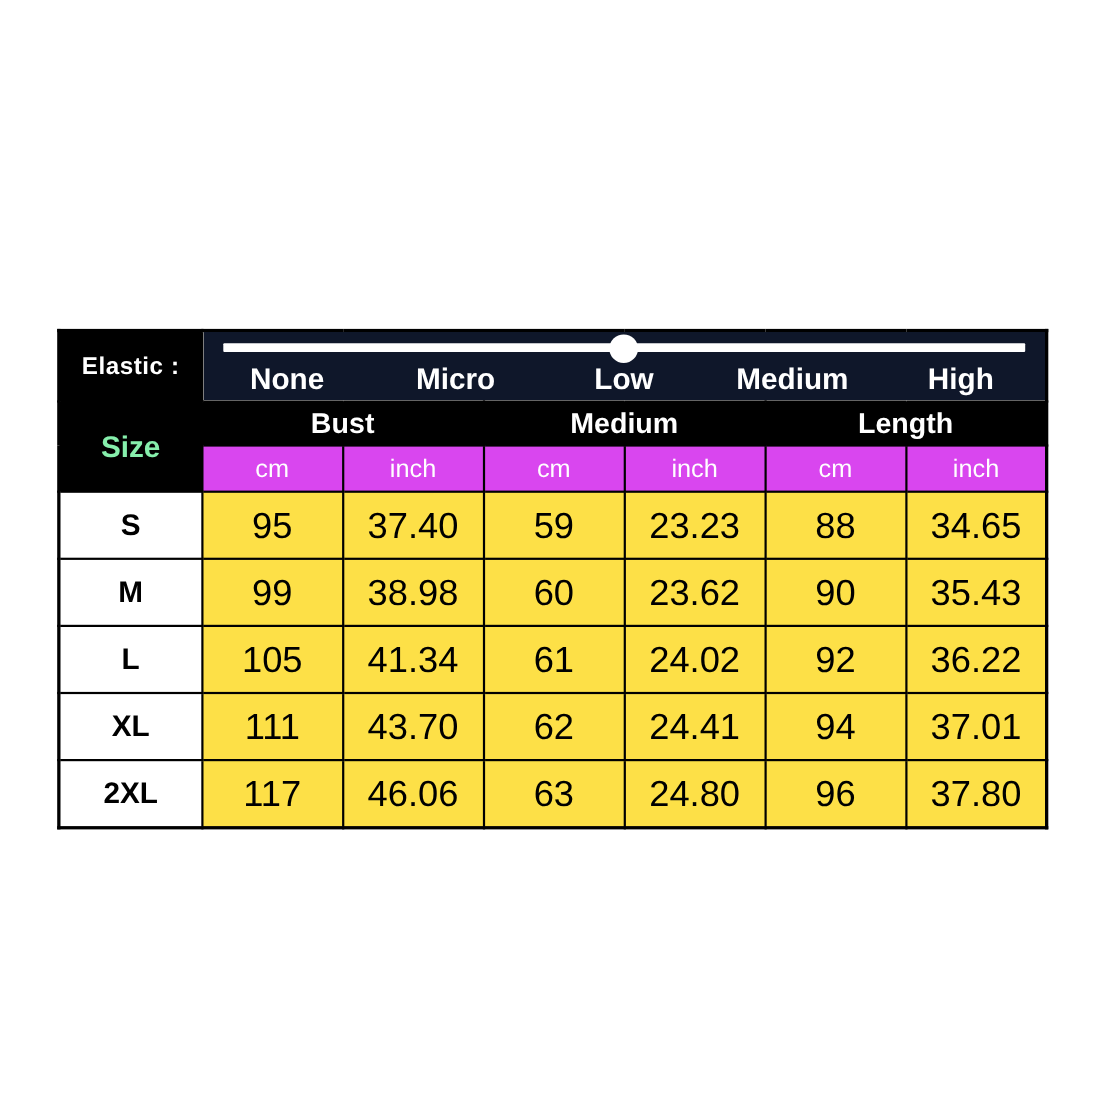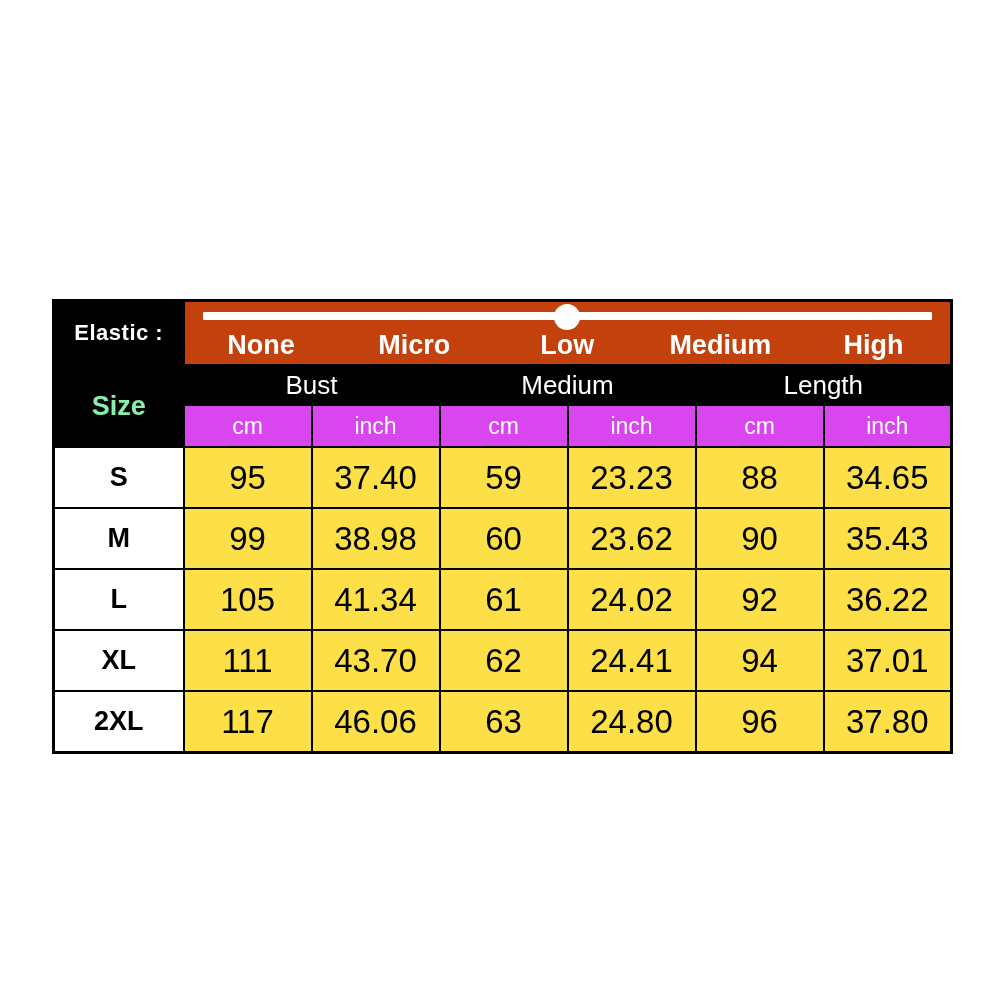--- a/index.html
+++ b/index.html
@@ -42,21 +42,21 @@
   
   .elastic-label {
     background: #000;
     color: #fff;
     font-size: 22px;
     font-weight: bold;
     height: 62px;
     letter-spacing: 0.5px;
   }
   .elastic-scale-cell {
-    background: #c2410c;
+    background: #0f172a;
     color: #fff;
     height: 62px;
     padding: 0 !important;
     position: relative;
     margin-top: 28px;
   }
   .scale-inner {
     position: relative;
     height: 62px;
     width: 100%;
@@ -99,21 +99,21 @@
     background: #000;
     color: #86efac;
     font-size: 27px;
     font-weight: bold;
     height: 78px;
   }
   .group-header {
     background: #000;
     color: #fff;
     font-size: 26px;
-    font-weight: normal;
+    font-weight: bold;
     height: 38px;
   }
   .unit-header {
     background: #d946ef;
     color: #fff;
     font-size: 23px;
     font-weight: normal;
     height: 40px;
   }
 

